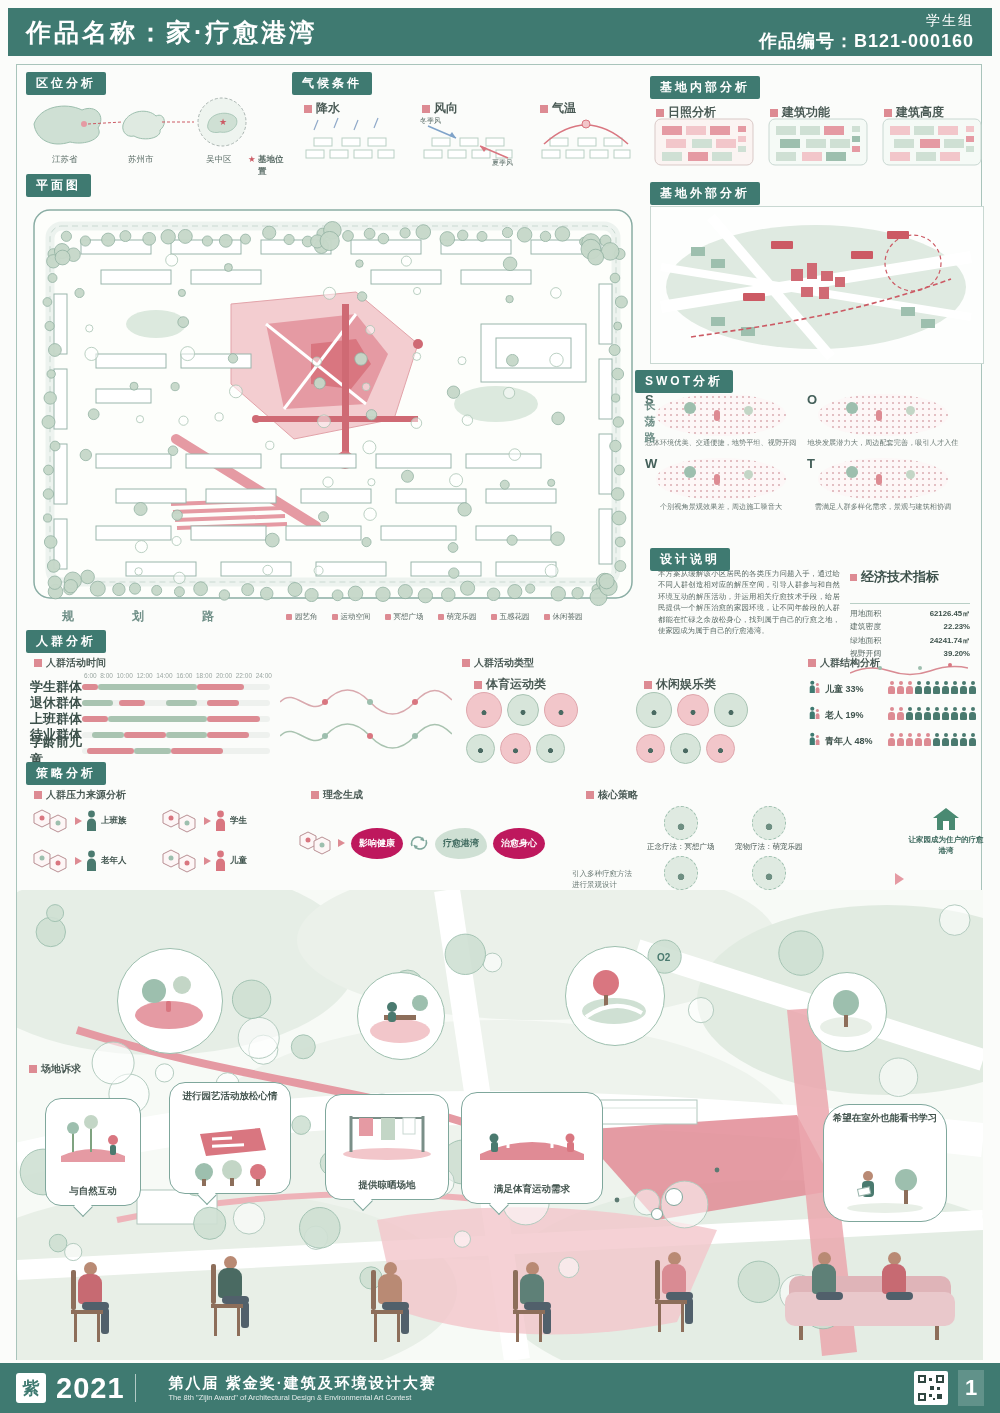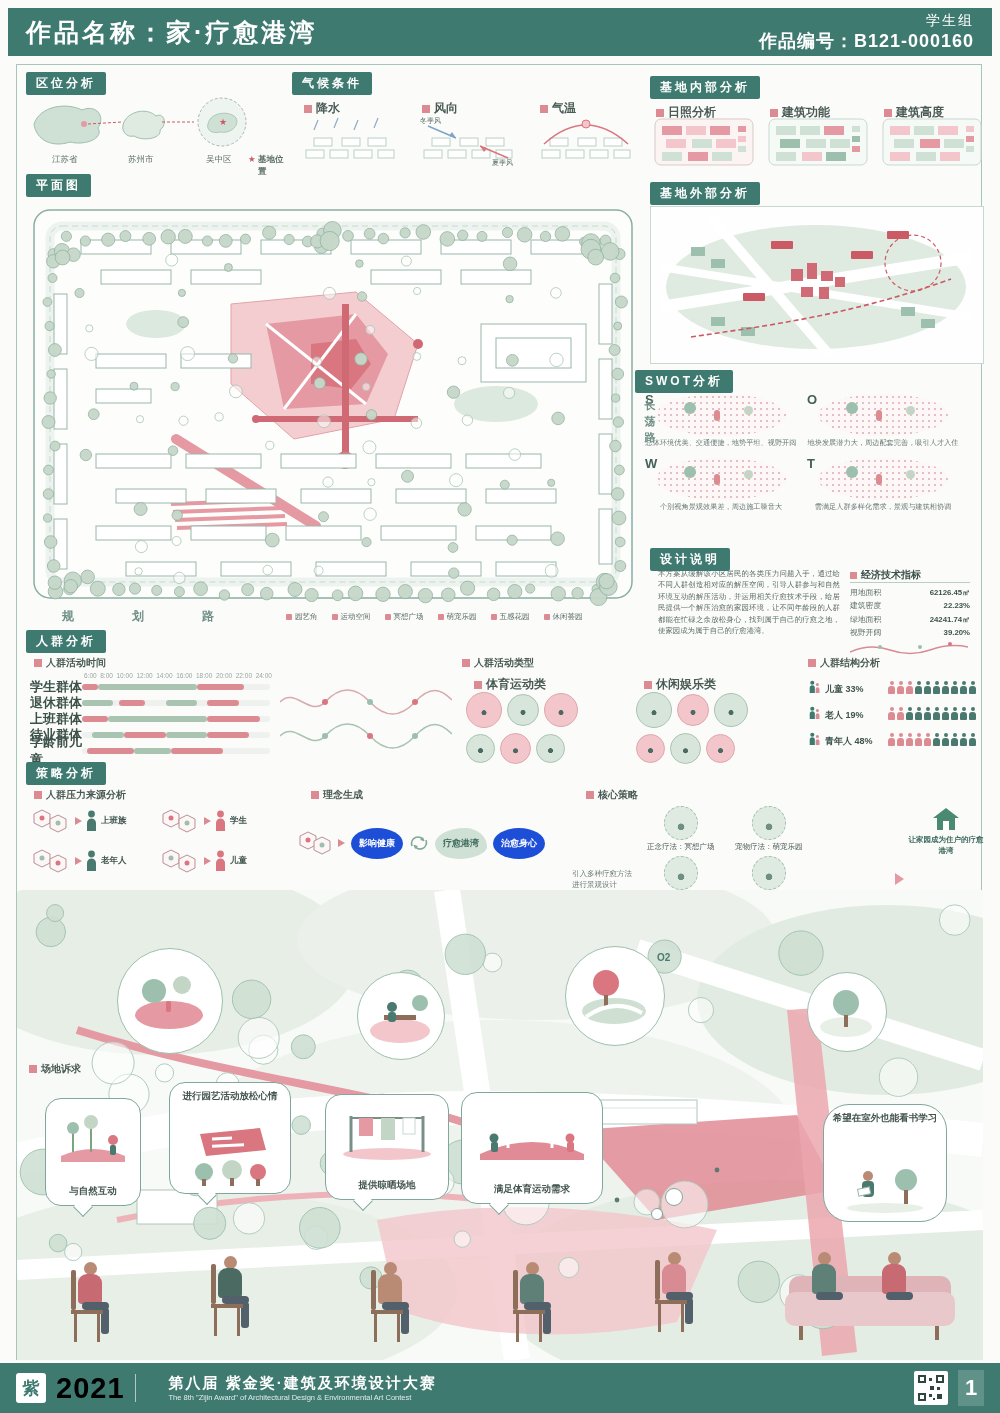--- a/index.html
+++ b/index.html
@@ -15,21 +15,21 @@
     display:flex;align-items:center;padding:0 18px;box-sizing:border-box;}
   .topbar .title{color:#fff;font-size:25px;font-weight:bold;letter-spacing:3px;}
   .topbar .meta{margin-left:auto;text-align:right;color:#fff;line-height:1.25;}
   .topbar .meta .g{font-size:14px;letter-spacing:2px;}
   .topbar .meta .e{font-size:18px;font-weight:bold;letter-spacing:1px;}
   .frame{position:absolute;left:16px;top:64px;width:966px;height:1296px;border:1px solid #A9C4BB;box-sizing:border-box;}
   .botbar{position:absolute;left:0;top:1363px;width:1000px;height:50px;background:var(--teal);
     display:flex;align-items:center;padding:0 16px;box-sizing:border-box;gap:10px;}
   .seal{width:30px;height:30px;background:#fff;color:var(--teal);font-weight:bold;font-size:17px;
     display:flex;align-items:center;justify-content:center;border-radius:3px;}
-  .year{color:#000000;font-size:29px;font-weight:bold;letter-spacing:1px;}
+  .year{color:#ffffff;font-size:29px;font-weight:bold;letter-spacing:1px;}
   .vdiv{width:1px;height:28px;background:rgba(255,255,255,.6);}
   .ftitles{color:#fff;line-height:1.25;margin-left:23px;}
   .ftitles .t1{font-size:15px;font-weight:bold;letter-spacing:2px;}
   .ftitles .t2{font-size:7.5px;opacity:.85;}
   .fright{margin-left:auto;display:flex;align-items:center;gap:10px;}
   .qr{width:34px;height:34px;background:#fff;border-radius:2px;display:flex;align-items:center;justify-content:center;}
   .pagebox{width:26px;height:36px;background:rgba(255,255,255,.18);color:#fff;font-size:22px;font-weight:bold;
     display:flex;align-items:center;justify-content:center;}
   
   .sec-label{position:absolute;background:var(--teal);color:#fff;font-size:12px;font-weight:bold;
@@ -57,21 +57,21 @@
   .srow .slbl{width:58px;font-size:9px;font-weight:bold;color:#3E524C;}
   .pp{display:inline-block;width:7px;height:13px;margin-right:2px;position:relative;color:#4A7A6F;}
   .pp::before{content:'';position:absolute;top:0;left:1.5px;width:4px;height:4px;border-radius:50%;background:currentColor;}
   .pp::after{content:'';position:absolute;top:4.5px;left:0;width:7px;height:8px;border-radius:3px 3px 1px 1px;background:currentColor;}
   .pp.f{color:var(--pink);}
   
   .pressure-item{display:flex;align-items:center;gap:3px;}
   .pressure-item .plbl{font-size:8.5px;font-weight:bold;color:#3E524C;}
   .arr{width:0;height:0;border-left:7px solid var(--pink);border-top:4px solid transparent;border-bottom:4px solid transparent;}
   .node{font-size:9px;font-weight:bold;padding:9px 8px;text-align:center;white-space:nowrap;}
-  .node.p{background:#1d4ed8;color:#fff;border-radius:50%;}
+  .node.p{background:#be185d;color:#fff;border-radius:50%;}
   .node.g{background:#CFE0D4;color:#3F6A5F;border-radius:58% 42% 55% 45% / 52% 60% 40% 48%;}
   .therapy{width:88px;display:flex;flex-direction:column;align-items:center;gap:2px;}
   .therapy .tc{width:32px;height:32px;border-radius:50%;background:#DFEAE1;border:1.5px dashed #9DBFAE;
     background-image:radial-gradient(circle at 50% 62%, #6E8F82 3px, transparent 3.6px);}
   .therapy .tl{font-size:7.5px;color:#4A5A55;white-space:nowrap;}
   .chev{width:0;height:0;border-left:9px solid #E59AA3;border-top:6px solid transparent;border-bottom:6px solid transparent;align-self:center;}
   .outcome{width:80px;display:flex;flex-direction:column;align-items:center;gap:3px;text-align:center;}
   .outcome .ol{font-size:7.5px;font-weight:bold;color:#3F6A5F;line-height:1.4;}
   .intro-txt{width:64px;font-size:7.5px;color:#6B7A75;line-height:1.5;align-self:center;}
   
@@ -81,21 +81,21 @@
   .vig{margin:2px auto 2px;width:130px;height:42px;border-radius:50%;background-color:#FDF7F7;
     background-image:radial-gradient(#E3BFC3 0.8px, transparent 1.1px);background-size:6px 6px;position:relative;}
   .vig .tr1,.vig .tr2{position:absolute;width:12px;height:12px;border-radius:50%;background:#9DBFAE;}
   .vig .tr1{left:28px;top:8px;} .vig .tr2{left:88px;top:12px;width:9px;height:9px;background:#C3D6C6;}
   .vig .pd{position:absolute;left:58px;top:16px;width:6px;height:11px;border-radius:3px;background:var(--pink);}
   .squad .cap{font-size:7.2px;color:#6B7A75;text-align:center;line-height:1.35;margin-top:2px;}
   
   .notes-flex{position:absolute;left:8px;top:20px;width:318px;display:flex;gap:10px;}
   .para{width:182px;font-size:7.4px;line-height:1.55;color:#5B6B66;text-align:justify;}
   .ind{width:120px;}
-  .ind .ind-title{font-size:10px;font-weight:bold;color:#3E524C;border-bottom:1px solid #B9CFC6;padding-bottom:0;margin-bottom:3px;display:flex;align-items:center;gap:4px;}
+  .ind .ind-title{font-size:13px;font-weight:bold;color:#3E524C;border-bottom:1px solid #B9CFC6;padding-bottom:17px;margin-bottom:3px;display:flex;align-items:center;gap:4px;}
   .ind .ind-title::before{content:'';width:7px;height:7px;background:var(--pink);}
   .ind-row{display:flex;justify-content:space-between;font-size:7.8px;color:#5B6B66;line-height:1.7;}
   .ind-row .v{font-weight:bold;color:#3E524C;}
   
   .road-top{position:absolute;left:0;top:12px;width:100%;text-align:center;font-size:13px;color:#6F8F87;
     letter-spacing:34px;text-indent:34px;font-weight:bold;}
   .road-bottom{font-size:12px;color:#6F8F87;letter-spacing:58px;text-indent:20px;font-weight:bold;white-space:nowrap;}
   .road-right{position:absolute;left:642px;top:390px;writing-mode:vertical-rl;font-size:11px;color:#6F8F87;
     letter-spacing:16px;font-weight:bold;z-index:4;}
   .plan-bottom{position:absolute;left:16px;top:434px;width:584px;display:flex;align-items:center;gap:14px;}

